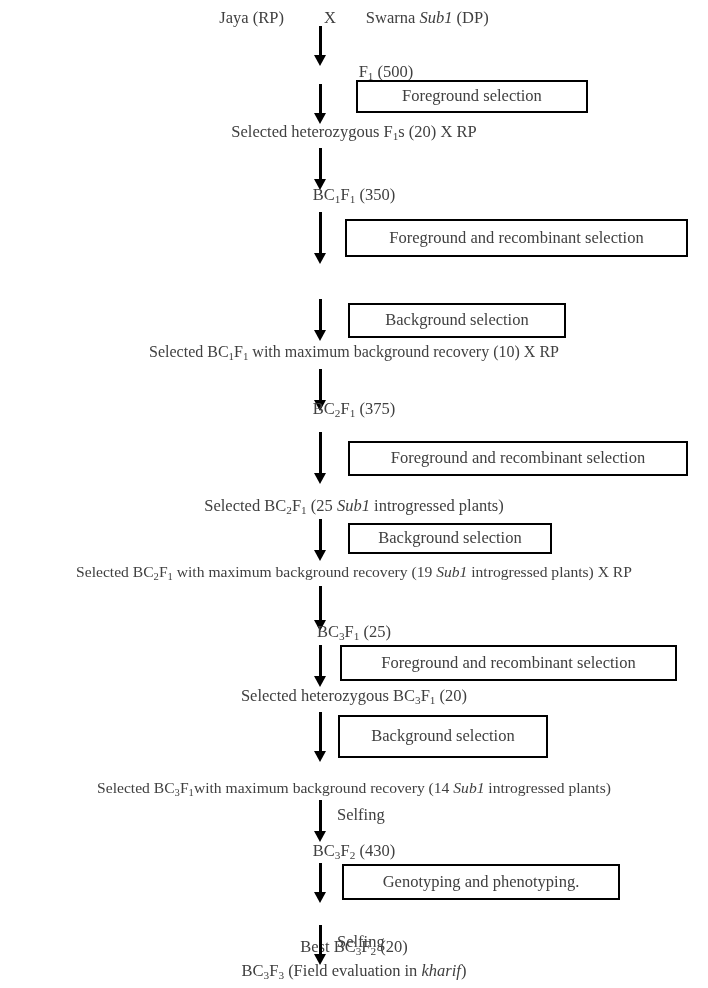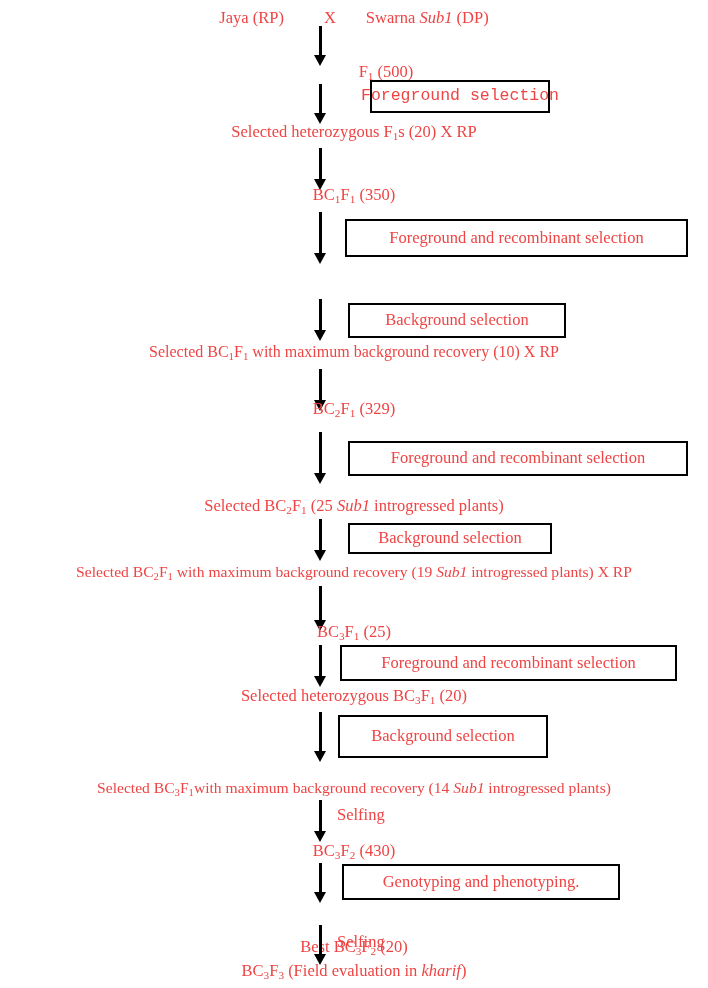--- a/index.html
+++ b/index.html
@@ -7,21 +7,21 @@
     margin: 0;
     padding: 0;
     background: #ffffff;
   }
   #canvas {
     position: relative;
     width: 708px;
     height: 988px;
     background: #ffffff;
     font-family: "Liberation Serif", "DejaVu Serif", serif;
-    color: #ef4444;
+    color: #404040;
     overflow: hidden;
   }
 
   
   .row {
     position: absolute;
     left: 0;
     width: 708px;
     text-align: center;
     font-size: 16.5px;
@@ -97,21 +97,21 @@
 
   <div class="arrow" style="left:311px; top:26px; height:40px;">
     <div class="shaft" style="height:30px;"></div>
     <div class="head"></div>
   </div>
 
   <div class="row" style="top:62px;padding-left:32px;">
     <span><span>F</span><sub>1</sub><span> (500)</span></span>
   </div>
 
-  <div class="box" style="left:370px; top:80px; width:180px; height:33px;font-family:Liberation Mono, monospace;">Foreground selection</div>
+  <div class="box" style="left:356px; top:80px; width:232px; height:33px;">Foreground selection</div>
 
   <div class="arrow" style="left:311px; top:84px; height:40px;">
     <div class="shaft" style="height:30px;"></div>
     <div class="head"></div>
   </div>
 
   <div class="row" style="top:122px;">
     <span><span>Selected heterozygous F</span><sub>1</sub><span>s (20) X RP</span></span>
   </div>
 
@@ -142,21 +142,21 @@
   <div class="row tight" style="top:342px;">
     <span><span>Selected BC</span><sub>1</sub><span>F</span><sub>1</sub><span> with maximum background recovery (10) X RP</span></span>
   </div>
 
   <div class="arrow" style="left:311px; top:369px; height:42px;">
     <div class="shaft" style="height:32px;"></div>
     <div class="head"></div>
   </div>
 
   <div class="row" style="top:399px;">
-    <span><span>BC</span><sub>2</sub><span>F</span><sub>1</sub><span> (329)</span></span>
+    <span><span>BC</span><sub>2</sub><span>F</span><sub>1</sub><span> (375)</span></span>
   </div>
 
   <div class="box" style="left:348px; top:441px; width:340px; height:35px;">Foreground and recombinant selection</div>
 
   <div class="arrow" style="left:311px; top:432px; height:52px;">
     <div class="shaft" style="height:42px;"></div>
     <div class="head"></div>
   </div>
 
   <div class="row" style="top:496px;">

